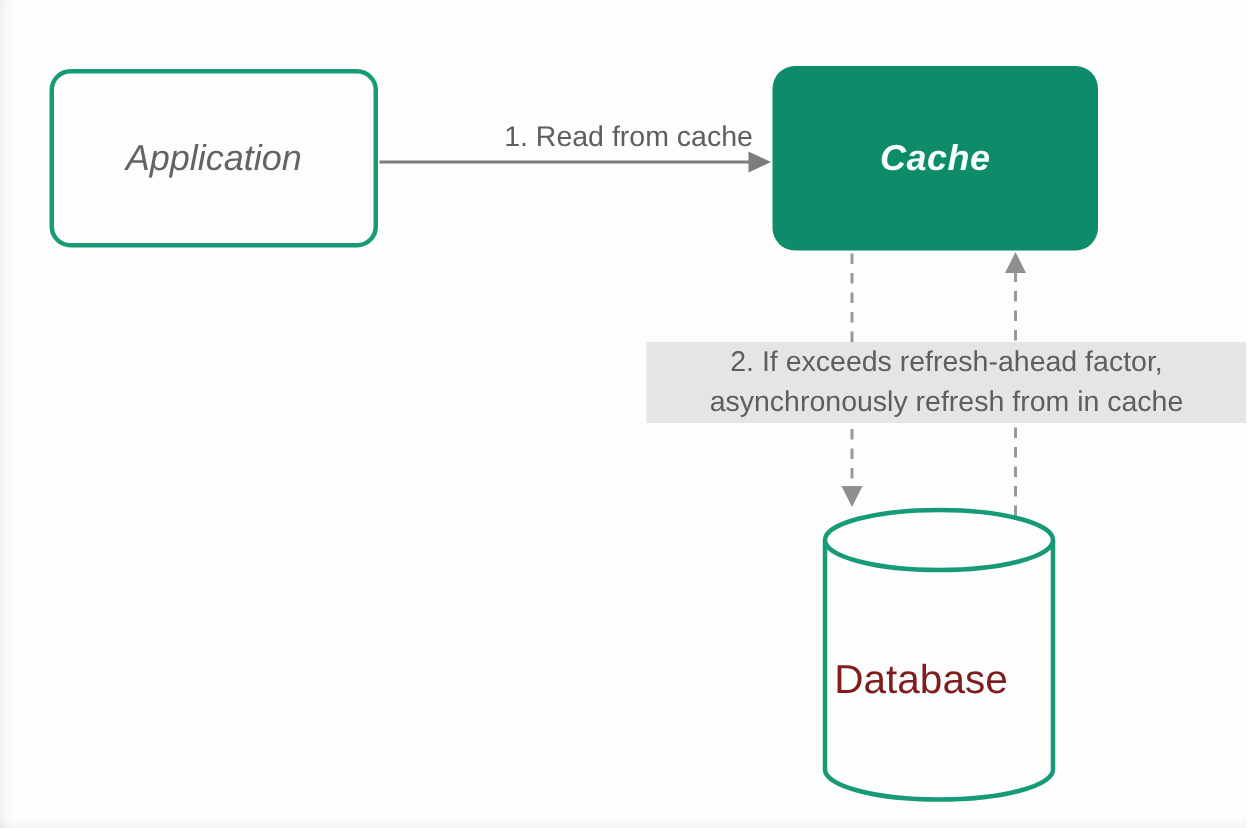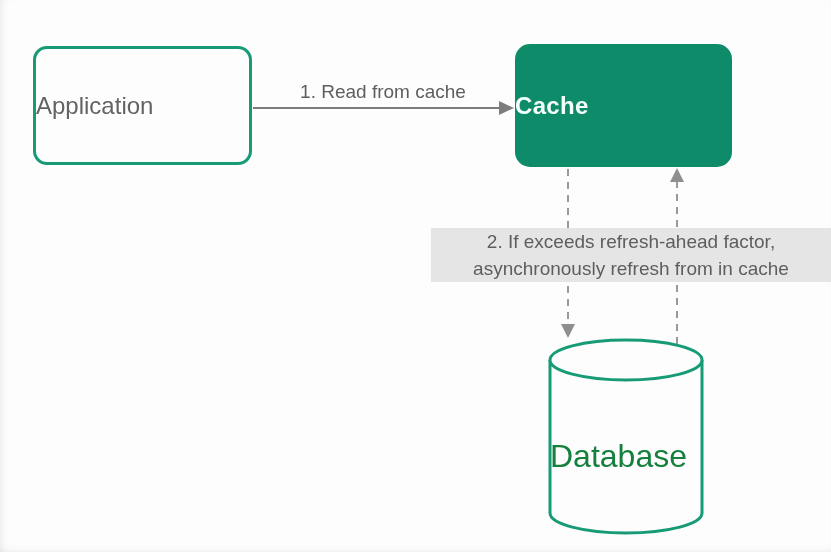--- a/index.html
+++ b/index.html
@@ -19,22 +19,23 @@
   }
   #connector-layer {
     position: absolute;
     left: 0; top: 0;
     width: 831px; height: 552px;
   }
   .node-box {
     position: absolute;
     display: flex;
     align-items: center;
-    justify-content: flex-start;
+    justify-content: center;
     box-sizing: border-box;
+    font-style: italic;
   }
   #node-application {
     left: 33px; top: 46px;
     width: 219px; height: 119px;
     background: #fdfdfd;
     border: 3px solid #169b76;
     border-radius: 14px;
   }
   #node-application .node-label {
     color: #636363;
@@ -50,32 +51,33 @@
     color: #f6fffc;
     font-size: 24px;
     font-weight: bold;
     letter-spacing: 0.3px;
   }
   #label-database {
     position: absolute;
     left: 550px; top: 438px;
     width: 128px;
     text-align: center;
-    color: #15803d;
-    font-size: 32px;
+    color: #7f1d1d;
+    font-size: 27px;
   }
   .edge-label {
     position: absolute;
     color: #5e5e5e;
     font-size: 19px;
     text-align: center;
   }
   #edge-label-read {
     left: 253px; top: 81px;
     width: 260px;
+    padding-left: 36px;
   }
   #edge-label-refresh {
     left: 431px; top: 228px;
     width: 400px;
     line-height: 27px;
     background: #e5e5e5; 
   }
 </style>
 </head>
 <body>

